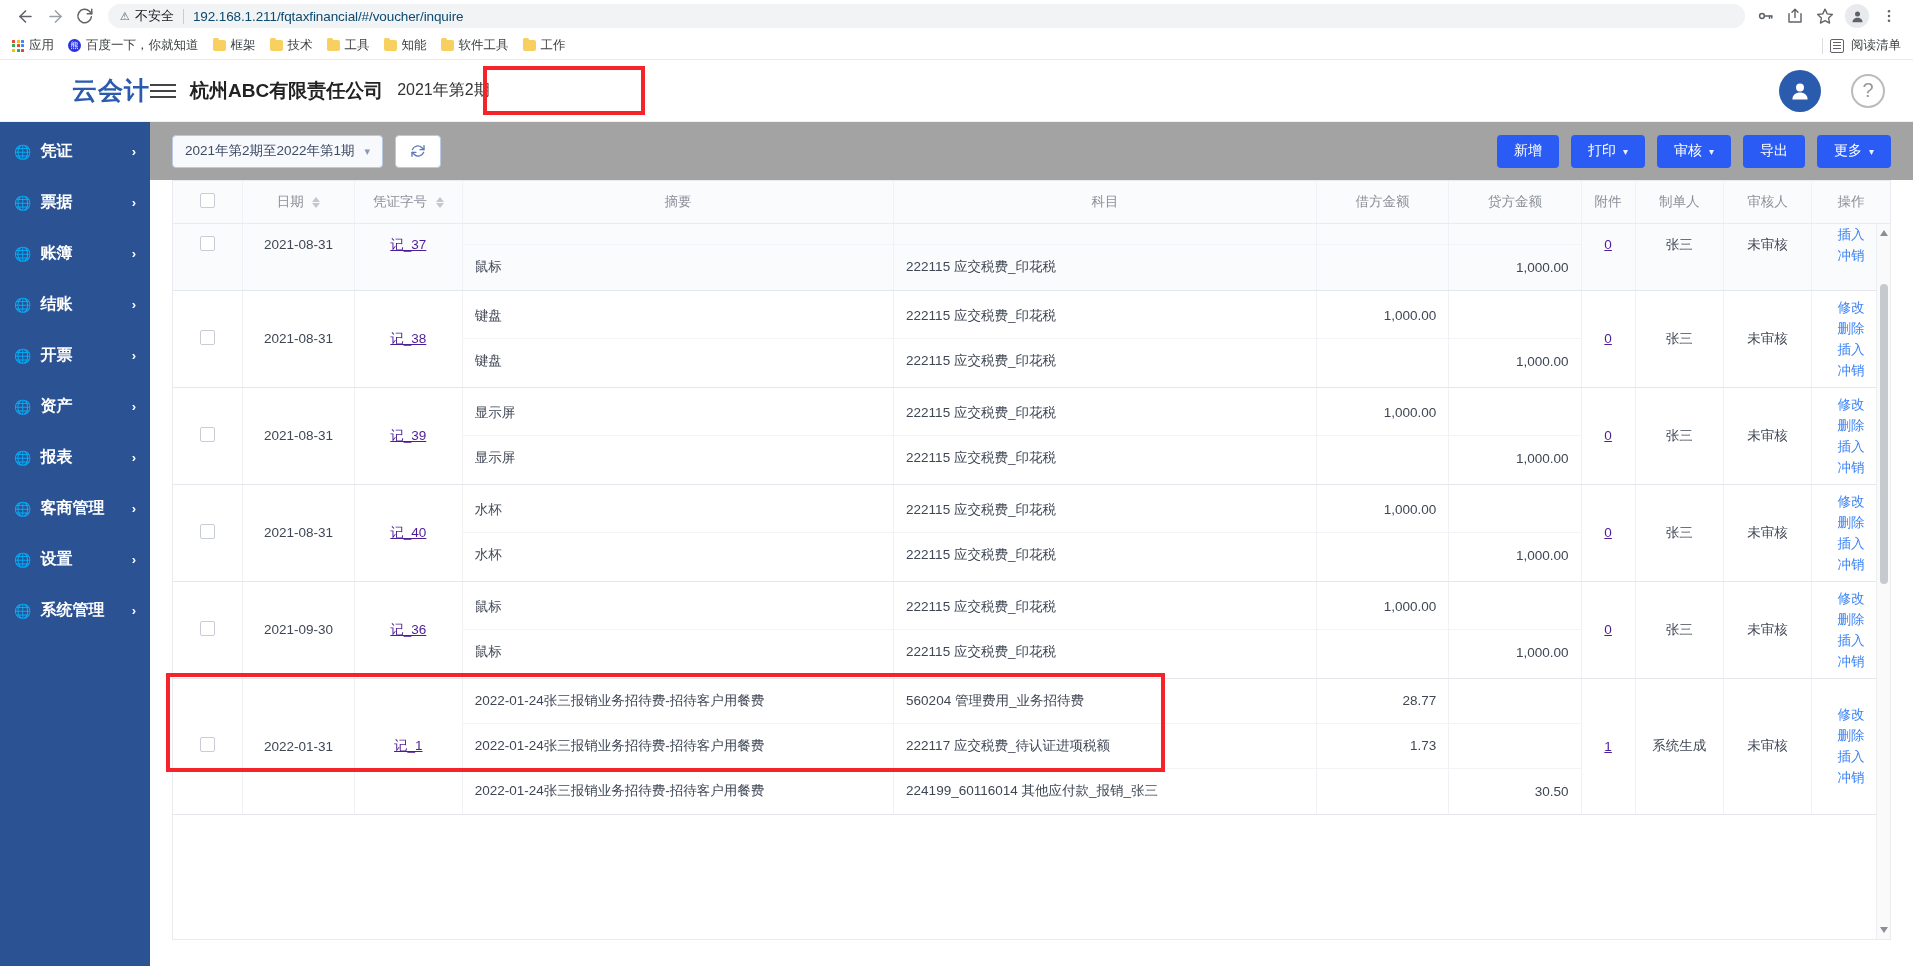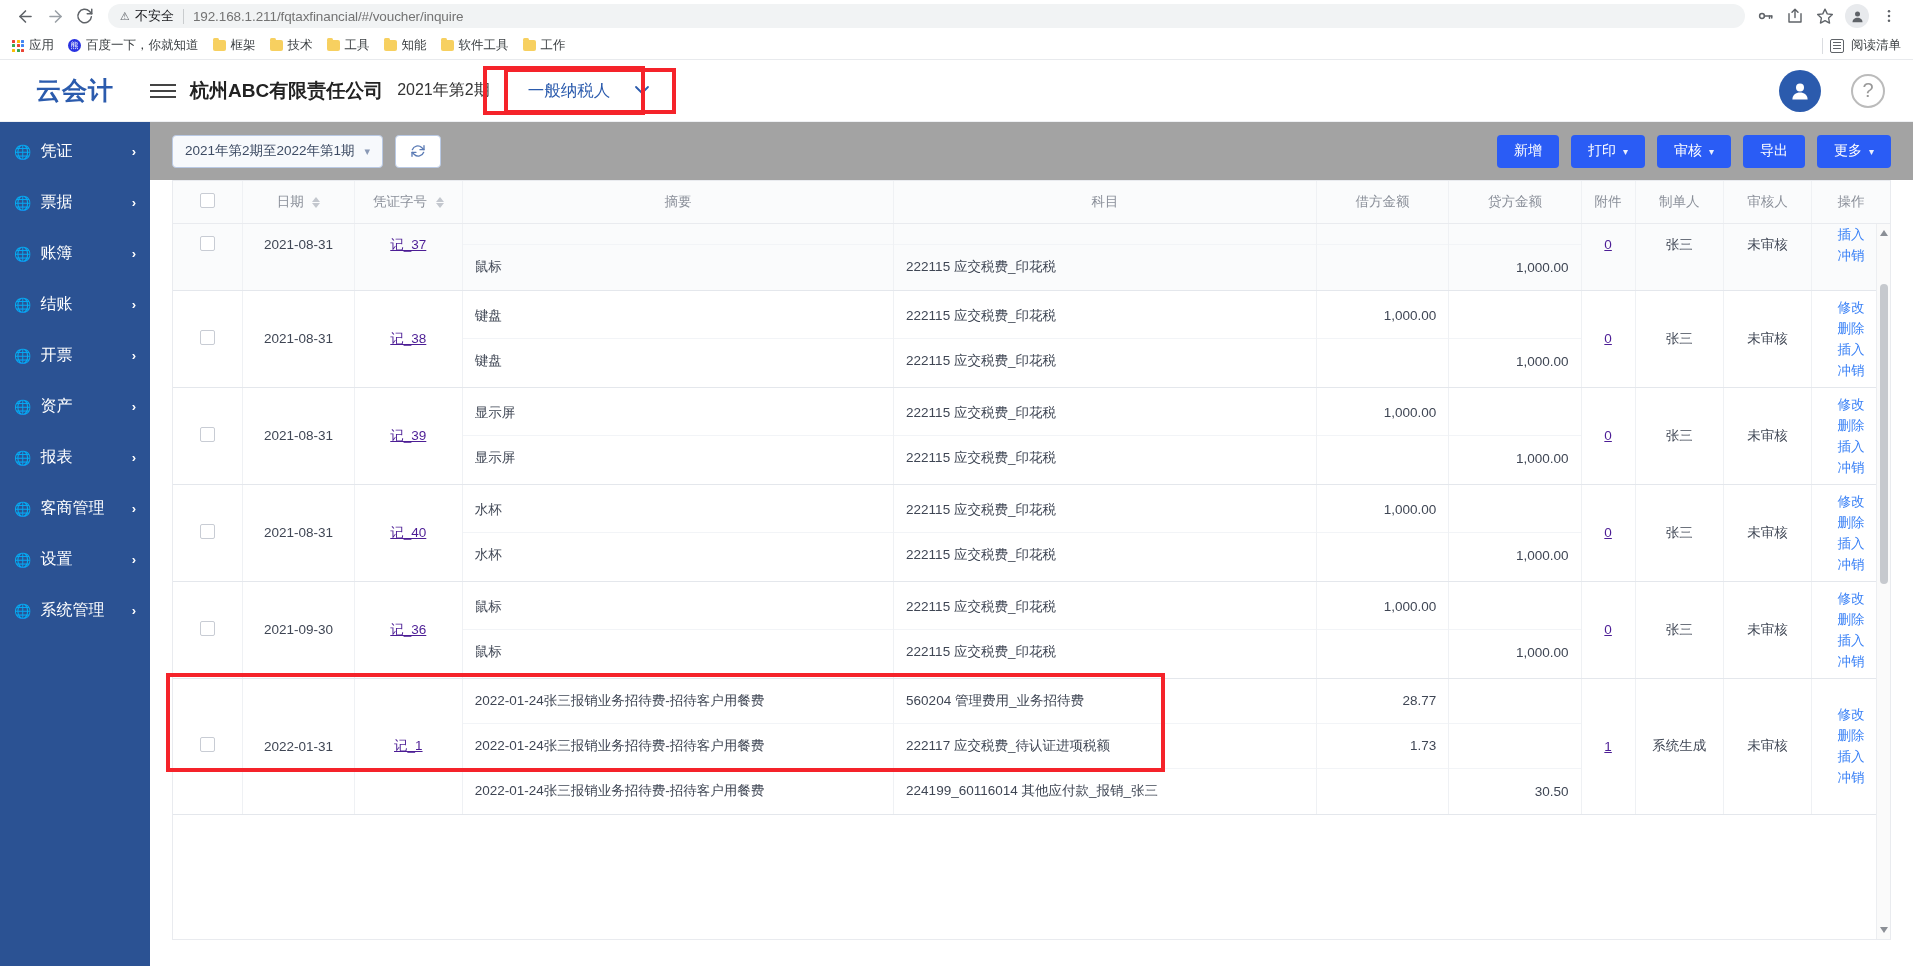--- a/index.html
+++ b/index.html
@@ -21,21 +21,21 @@
     color: #5f6368; font-size: 19px; cursor: pointer; flex: none;
   }
   .omnibox {
     flex: 1; height: 24px; margin-left: 8px; background: #f1f3f4;
     border-radius: 13px; display: flex; align-items: center;
     padding: 0 12px; font-size: 13px; color: #202124;
   }
   .omnibox .warn-ico { font-size: 11px; margin-right: 5px; color: #5f6368; }
   .omnibox .insecure { color: #202124; font-size: 13px; }
   .omnibox .divider { width: 1px; height: 15px; background: #c9ccce; margin: 0 9px; }
-  .omnibox .url { color: #737373; font-size: 13.5px; letter-spacing: -0.1px; }
+  .omnibox .url { color: #0c4a6e; font-size: 13.5px; letter-spacing: -0.1px; }
   .tb-icons { display: flex; align-items: center; gap: 2px; margin-left: 6px; }
   .tb-ico {
     width: 28px; height: 28px; display: flex; align-items: center; justify-content: center;
     color: #5f6368; cursor: pointer;
   }
   .avatar-circ {
     width: 24px; height: 24px; border-radius: 50%; background: #e8eaed;
     display: flex; align-items: center; justify-content: center; margin: 0 4px;
   }
 
@@ -74,21 +74,21 @@
     display: flex; flex-direction: column; justify-content: center; gap: 1.5px; padding: 0 2px;
   }
   .list-ico i { height: 1.4px; background: #5f6368; display: block; }
 
   
   .app-header {
     height: 62px; background: #ffffff; display: flex; align-items: center;
     position: relative; border-bottom: 1px solid #eef0f3;
   }
   .logo {
-    width: 150px; text-align: center; color: #2b5bad; font-size: 25px;
+    width: 150px; text-align: right; color: #2b5bad; font-size: 25px;
     font-weight: bold; letter-spacing: 1px; flex: none;
   }
   .hamburger { width: 26px; display: flex; flex-direction: column; gap: 4px; cursor: pointer; margin-right: 14px; }
   .hamburger i { height: 2px; background: #444; display: block; }
   .company { font-size: 19px; font-weight: bold; color: #222; margin-right: 14px; white-space: nowrap; }
   .period { font-size: 16px; color: #333; margin-right: 8px; white-space: nowrap; }
   .taxpayer-wrap {
     position: relative; display: flex; align-items: center;
     border: 4px solid #f5232a; padding: 8px 20px; margin-left: 6px;
   }
@@ -108,21 +108,21 @@
   
   .layout { display: flex; height: 844px; }
 
   
   .sidebar { width: 150px; background: #2b5293; flex: none; padding-top: 4px; overflow: hidden; }
   .side-item {
     height: 51px; display: flex; align-items: center; padding: 0 14px;
     color: #ffffff; font-size: 16px; cursor: pointer; position: relative;
   }
   .side-item .glb { font-size: 14px; margin-right: 9px; opacity: .95; }
-  .side-item .lbl { flex: 1; white-space: nowrap; }
+  .side-item .lbl { flex: 1; white-space: nowrap; font-weight: bold; }
   .side-item .chev { font-size: 13px; font-weight: bold; }
 
   
   .main { flex: 1; background: #ffffff; display: flex; flex-direction: column; overflow: hidden; }
 
   .tabbar { height: 52px; background: #f4f5f7; display: flex; align-items: center; padding: 0 22px; gap: 9px; flex: none; }
   .tab {
     padding: 7px 20px; font-size: 14.5px; color: #fff; border-radius: 3px;
     cursor: pointer; display: flex; align-items: center; gap: 9px; white-space: nowrap;
   }
@@ -323,28 +323,20 @@
 
 <div class="app-header">
   <div class="logo">云会计</div>
   <div class="hamburger">
       <i></i>
       <i></i>
       <i></i>
     </div>
   <div class="company">杭州ABC有限责任公司</div>
   <div class="period">2021年第2期</div>
-  <div class="taxpayer-wrap">
-    <span class="taxpayer">一般纳税人</span>
-    <span class="caret-dn">
-      <svg width="20" height="12" viewBox="0 0 20 12" fill="none" stroke="#2b5bad" stroke-width="1.8" stroke-linecap="round" stroke-linejoin="round">
-          <polyline points="4 3 10 9 16 3"></polyline>
-        </svg>
-    </span>
-  </div>
   <div class="header-right">
     <div class="user-av">
       <svg width="24" height="24" viewBox="0 0 24 24" fill="#ffffff">
           <circle cx="12" cy="8.4" r="4"></circle>
           <path d="M4.4 20.5c0-4.3 3.5-6.9 7.6-6.9s7.6 2.6 7.6 6.9z"></path>
         </svg>
     </div>
     <div class="help-circ">?</div>
   </div>
 </div>

